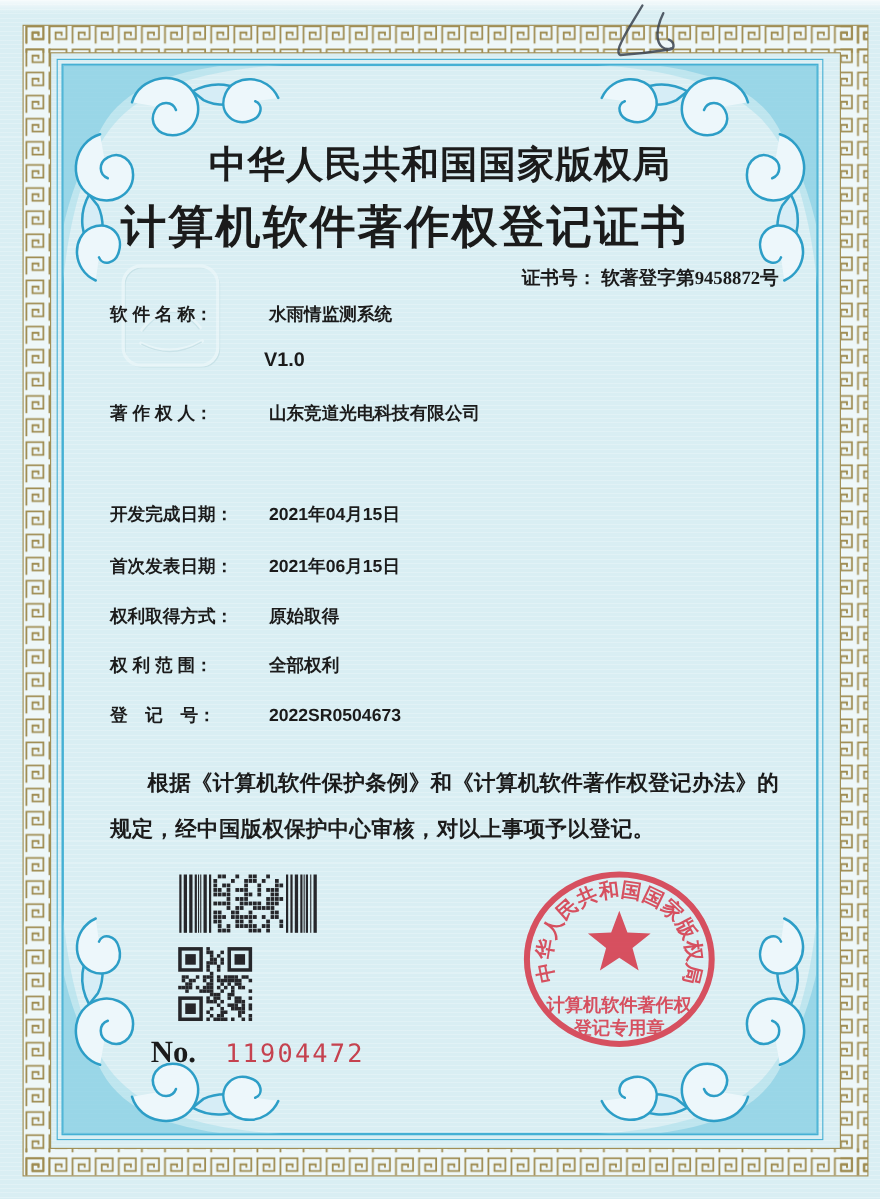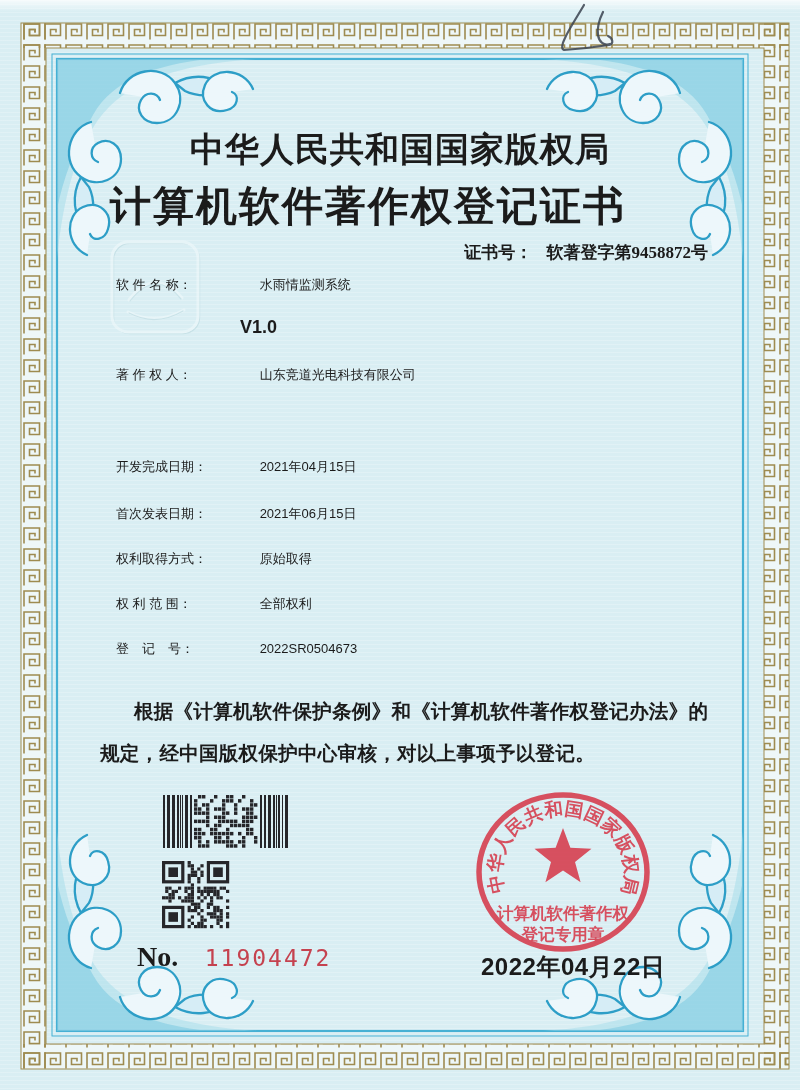--- a/index.html
+++ b/index.html
@@ -21,22 +21,22 @@
   .cert-title{
     position:absolute;left:0;top:179px;width:736px;text-align:center;
     font-family:"Liberation Serif","DejaVu Serif",serif;
     font-weight:bold;font-size:41px;letter-spacing:2px;white-space:nowrap;
   }
   .cert-no{
     position:absolute;top:241px;right:92px;
     font-family:"Liberation Serif","DejaVu Serif",serif;
     font-weight:bold;font-size:17px;white-space:nowrap;
   }
-  .cert-no span{margin-left:10px;}
-  .field{position:absolute;left:116px;font-weight:normal;font-size:13px;white-space:nowrap;}
+  .cert-no span{margin-left:0;}
+  .field{position:absolute;left:100px;font-weight:bold;font-size:16px;white-space:nowrap;}
   .flabel{display:inline-block;min-width:126px;}
   .fvalue{margin-left:14px;}
   .fvalue2{position:absolute;left:240px;font-weight:bold;font-size:18px;}
   .stmt{position:absolute;font-weight:600;font-size:19.5px;letter-spacing:.3px;white-space:nowrap;}
   .serial{position:absolute;left:137px;top:941px;white-space:nowrap;}
   .serial .no{
     font-family:"Liberation Serif","DejaVu Serif",serif;
     font-weight:bold;font-size:28px;color:var(--ink,#1b1b1b);
   }
   .serial .num{
@@ -415,21 +415,20 @@
   </div>
 
   <div class="stmt" style="left:134px;top:698px">根据《计算机软件保护条例》和《计算机软件著作权登记办法》的</div>
   <div class="stmt" style="left:100px;top:740px">规定，经中国版权保护中心审核，对以上事项予以登记。</div>
 
   <div class="serial">
     <span class="no">No.</span>
     <span class="num">11904472</span>
   </div>
 
-  <div class="issue-date">2022年04月22日</div>
 
   <svg class="layer" viewBox="0 0 800 1090" style="pointer-events:none">
     <g opacity="0.9">
       <ellipse cx="563" cy="872" rx="84" ry="77" style="fill:none;stroke:var(--seal-red,#d63f50);stroke-width:5.5"></ellipse>
       <polygon points="563,828 555.6,847.8 534.5,848.7 551.0,861.9 545.4,882.3 563,870.6 580.6,882.3 575.0,861.9 591.5,848.7 570.4,847.8" style="fill:var(--seal-red,#d63f50)"></polygon>
       <path id="sealArc" d="M 504.7 891.5 A 62 57 0 1 1 621.3 891.5" fill="none"></path>
       <text style="font-family:'Liberation Serif','DejaVu Serif',serif;font-weight:bold;font-size:18.5px;fill:var(--seal-red,#d63f50);letter-spacing:.5px">
         <textPath href="#sealArc">中华人民共和国国家版权局</textPath>
       </text>
       <text x="563" y="919" text-anchor="middle" style="font-weight:bold;font-size:16.5px;fill:var(--seal-red,#d63f50)">计算机软件著作权</text>

